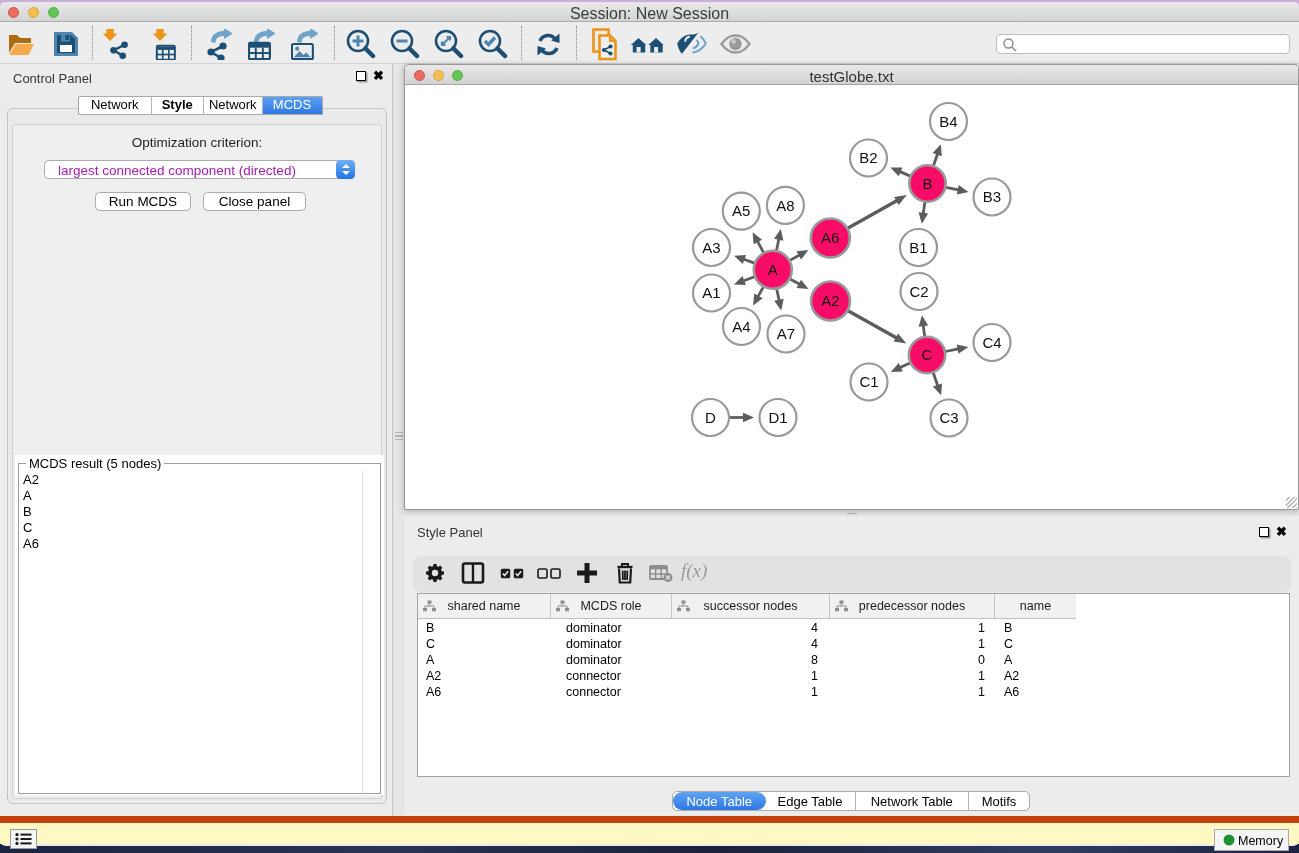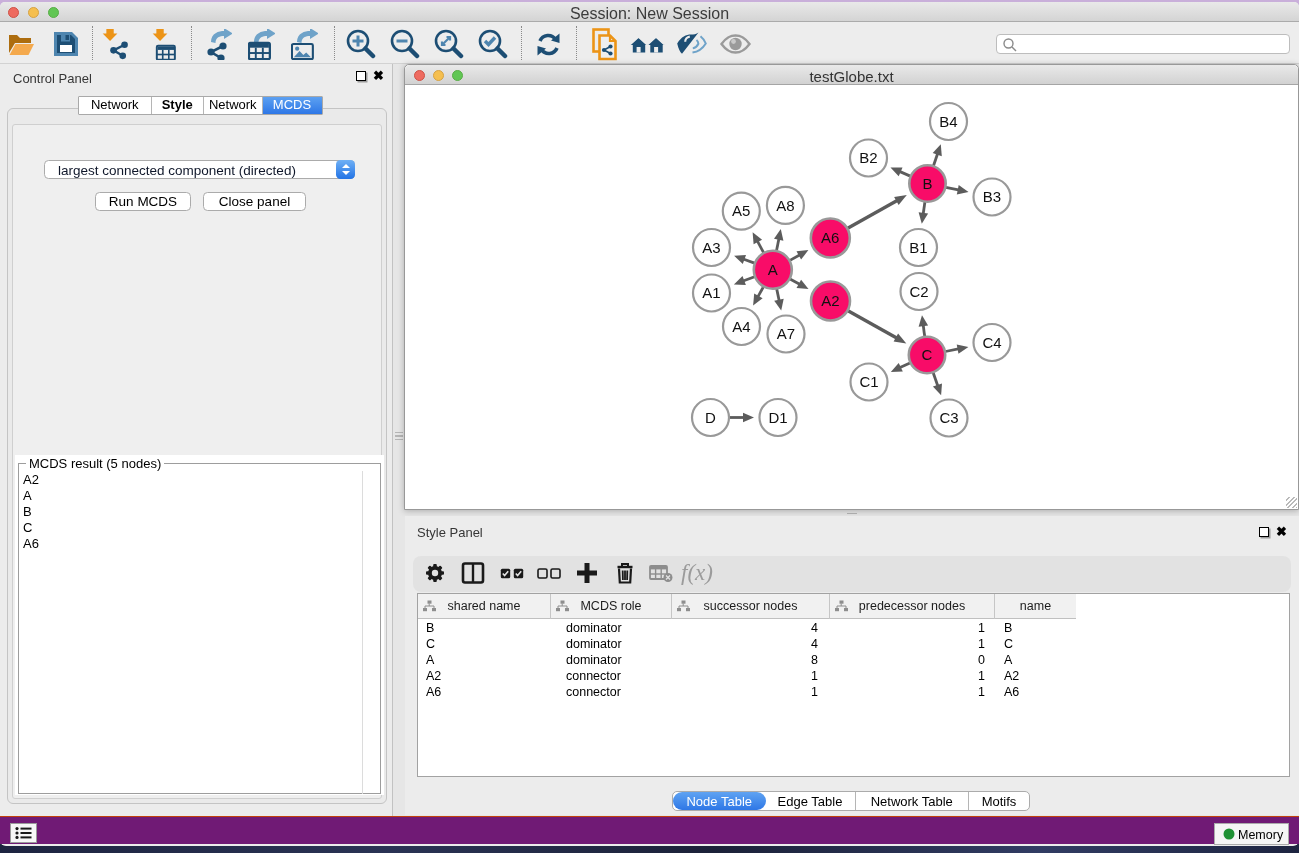--- a/index.html
+++ b/index.html
@@ -21,21 +21,21 @@
 .floatbox{width:10px;height:10px;border:1.6px solid #000;background:#fff;box-shadow:1.5px 1.5px 0 #9a9a9a;}
 .xmark{font-size:13px;font-weight:bold;color:#000;line-height:10px;}
 .segtabs{position:absolute;display:flex;height:19.5px;z-index:3;background:#fff;border:1px solid #A9A9A9;border-radius:1px;overflow:hidden;align-items:center;}
 .seg{font-size:13px;color:#000;text-align:center;line-height:18px;border-right:1px solid #B5B5B5;}
 .seg:last-child{border-right:none;}
 .seg.sel{background:linear-gradient(#5FA3F2,#2E77E6);color:#fff;border-right:none;}
 #cp_outer{position:absolute;left:7px;top:44px;width:380px;height:696px;background:#EAEAEA;border:1px solid #C4C4C4;border-radius:6px;}
 #cp_inner{position:absolute;left:4px;top:15px;width:370px;height:675px;background:#EFEFEF;border:1px solid #CFCFCF;border-radius:3px;}
 #optlabel{position:absolute;left:0;top:10px;width:100%;text-align:center;font-size:13.5px;color:#1e1e1e;}
 #dropdown{position:absolute;left:31px;top:35px;width:311px;height:19px;background:#fff;border:1px solid #ABABAB;border-radius:4.5px;}
-#ddtext{position:absolute;left:13px;top:2px;font-size:13.5px;color:#0f172a;}
+#ddtext{position:absolute;left:13px;top:2px;font-size:13.5px;color:#a21caf;}
 #ddbtn{position:absolute;right:-1px;top:-1px;width:19px;height:19px;border-radius:4.5px;
  background:linear-gradient(#6FB0F5,#2273E5);}
 #ddbtn .up{position:absolute;left:5.5px;top:4px;width:0;height:0;border-left:4px solid transparent;border-right:4px solid transparent;border-bottom:4.5px solid #fff;}
 #ddbtn .dn{position:absolute;left:5.5px;bottom:4px;width:0;height:0;border-left:4px solid transparent;border-right:4px solid transparent;border-top:4.5px solid #fff;}
 .btn{position:absolute;height:19px;background:#fff;border:1px solid #ABABAB;border-radius:4.5px;
  font-size:13.5px;color:#000;text-align:center;line-height:17.5px;}
 #listbox{position:absolute;left:2px;top:330px;width:369px;height:340.5px;background:#fff;}
 #fieldset{position:absolute;left:3px;top:8px;width:362.5px;height:331px;border:1px solid #9d9d9d;}
 #fieldlegend{position:absolute;left:7px;top:-8px;background:#fff;font-size:13px;color:#000;padding:0 3px;}
 .litem{font-size:13px;color:#000;line-height:16px;padding-left:4px;}
@@ -51,21 +51,21 @@
 #tablepanel{position:absolute;left:405px;top:452px;width:894px;height:299.5px;background:#ECECEC;}
 #tptoolbar{position:absolute;left:8px;top:40px;width:878px;height:36px;background:#E2E2E2;border-radius:8px;}
 #dtable{position:absolute;left:12px;top:77px;width:873px;height:184.5px;background:#fff;border:1px solid #A2A2A2;}
 #thead{position:absolute;left:0;top:0;width:658px;height:25px;background:#F1F1F1;border-bottom:1px solid #C0C0C0;}
 .th{position:absolute;top:0;height:25px;border-left:1px solid #C6C6C6;font-size:12.5px;color:#1c1c1c;text-align:center;line-height:25px;}
 .th:first-child{border-left:none;}
 .thicon{position:absolute;left:5px;top:6px;}
 .tr{position:absolute;left:0;width:100%;height:16px;font-size:12.5px;color:#000;}
 .td{position:absolute;top:0;line-height:16px;}
 #btabs{position:absolute;display:flex;height:20px;background:#fff;border:1px solid #ABABAB;border-radius:5px;overflow:hidden;left:267px;top:275.5px;}
-#statusbar{position:absolute;left:0;top:813.5px;width:100%;height:28px;background:#701a75;border-top:1px solid #c2410c;}
+#statusbar{position:absolute;left:0;top:813.5px;width:100%;height:28px;background:#fef9c3;border-top:7px solid #c2410c;}
 #listbtn{position:absolute;left:10px;top:6px;width:27px;height:20px;background:#F7F7F7;border:1px solid #9B9B9B;}
 #membtn{position:absolute;right:10.5px;top:6.5px;width:74.5px;height:22px;background:#F5F5F5;border:1px solid #ABABAB;font-size:12.5px;color:#000;}
 text{font-family:"Liberation Sans",sans-serif;}
 </style></head>
 <body>
 <div id="bstrip"></div>
 <div id="win">
 <div id="titlebar">
   <div class="tl" style="left:7.5px;background:#EE6B60;border:0.5px solid #CE5247;"></div>
   <div class="tl" style="left:27.5px;background:#F5BF4F;border:0.5px solid #D6A243;"></div>
@@ -231,20 +231,21 @@
           <div class="xmark">✖</div>
         </div>
 <div class="segtabs" style="left:78px;top:32px;">
           <div class="seg" style="width:72.5px;">Network</div>
           <div class="seg" style="width:52.5px;font-weight:bold;">Style</div>
           <div class="seg" style="width:58.5px;">Network</div>
           <div class="seg sel" style="width:59px;">MCDS</div>
         </div>
 <div id="cp_outer">
           <div id="cp_inner">
+            <div id="optlabel">Optimization criterion:</div>
             <div id="dropdown">
               <div id="ddtext">largest connected component (directed)</div>
               <div id="ddbtn">
                 <div class="up"></div>
                 <div class="dn"></div>
               </div>
             </div>
             <div class="btn" style="left:82px;top:67px;width:96px;">Run MCDS</div>
             <div class="btn" style="left:190px;top:67px;width:103px;">Close panel</div>
             <div id="listbox">
@@ -413,21 +414,21 @@
           <g opacity="0.42">
             <rect x="1" y="5" width="17" height="13" rx="1" fill="none" stroke="#1a1a1a" stroke-width="1.8"></rect>
             <rect x="1" y="5" width="17" height="3.4" fill="#1a1a1a"></rect>
             <line x1="6.6" y1="8" x2="6.6" y2="18" stroke="#1a1a1a" stroke-width="1.4"></line>
             <line x1="12.2" y1="8" x2="12.2" y2="18" stroke="#1a1a1a" stroke-width="1.4"></line>
             <line x1="1" y1="13" x2="18" y2="13" stroke="#1a1a1a" stroke-width="1.4"></line>
             <circle cx="19" cy="16.5" r="4.5" fill="#1a1a1a"></circle>
             <path d="M17 14.5 L21 18.5 M21 14.5 L17 18.5" stroke="#E2E2E2" stroke-width="1.3"></path>
           </g>
         </svg>
-<div style="position:absolute;left:276px;top:44px;width:40px;font-size:23px;font-style:italic;color:#9b9b9b;font-family:'Liberation Serif',serif;">f(x)</div>
+<div style="position:absolute;left:276px;top:44px;width:40px;font-size:19px;font-style:italic;color:#9b9b9b;font-family:'Liberation Serif',serif;">f(x)</div>
 <div id="dtable">
           <div id="thead">
             <div class="th" style="left:0px;width:132px;"><svg class="thicon" width="13" height="12" viewBox="0 0 13 12">
                 <g fill="#8e8e8e">
                   <rect x="4.5" y="0.5" width="4" height="3.2"></rect>
                   <rect x="0" y="8" width="4" height="3.2"></rect>
                   <rect x="9" y="8" width="4" height="3.2"></rect>
                   <path d="M6.2 3.5 L6.2 6 M2 8 L2 6 L11 6 L11 8" stroke="#8e8e8e" fill="none" stroke-width="1"></path>
                 </g>
               </svg>shared name</div>

